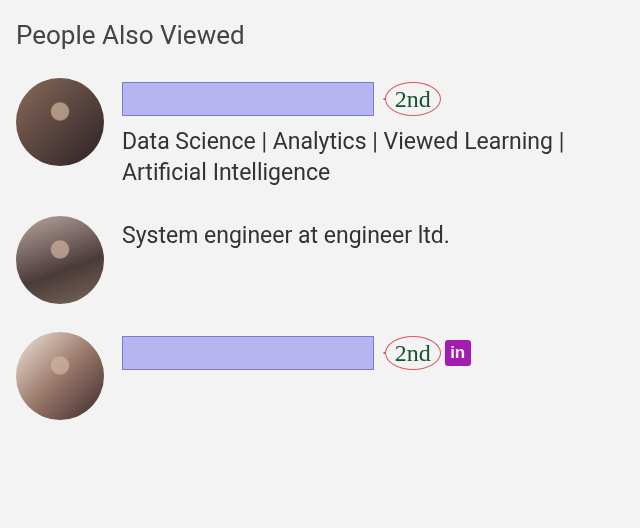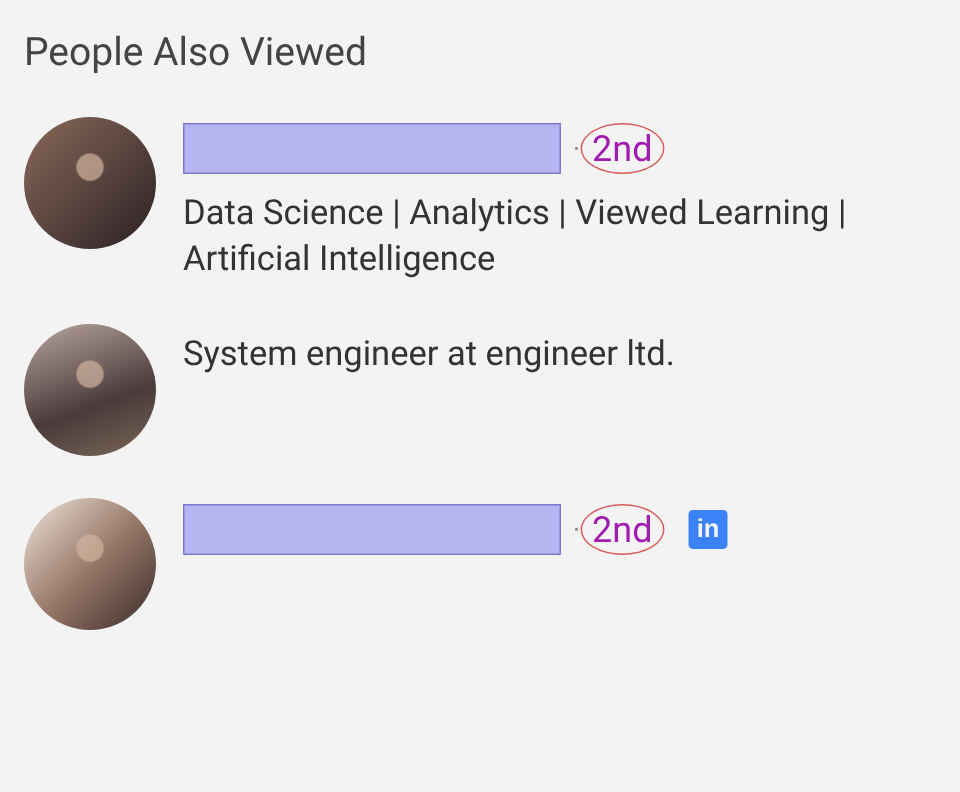--- a/index.html
+++ b/index.html
@@ -63,48 +63,49 @@
       font-size: 18px;
       margin-left: 2px;
     }
     .degree-wrap {
       display: inline-flex;
       align-items: center;
       justify-content: center;
       position: relative;
     }
     .degree-text {
-      color: #a21caf;
+      color: #14532d;
       font-size: 24px;
       font-weight: 400;
       padding: 0 2px;
+      font-family: Liberation Serif, serif;
     }
     .degree-circle {
       position: absolute;
       border: 1px solid #d85a5a;
       border-radius: 50%;
       width: 56px;
       height: 34px;
       left: 50%;
       top: 50%;
       transform: translate(-50%, -50%);
       pointer-events: none;
     }
     .in-badge {
       width: 26px;
       height: 26px;
-      background: #3b82f6;
+      background: #a21caf;
       color: #f3f3f3;
       font-weight: 700;
       font-size: 17px;
       display: inline-flex;
       align-items: center;
       justify-content: center;
       border-radius: 3px;
-      margin-left: 16px;
+      margin-left: 6px;
       font-family: Arial, sans-serif;
     }
     .headline {
       font-size: 23px;
       color: #333;
       line-height: 1.35;
       font-weight: 400;
     }
   </style>
 </head>

